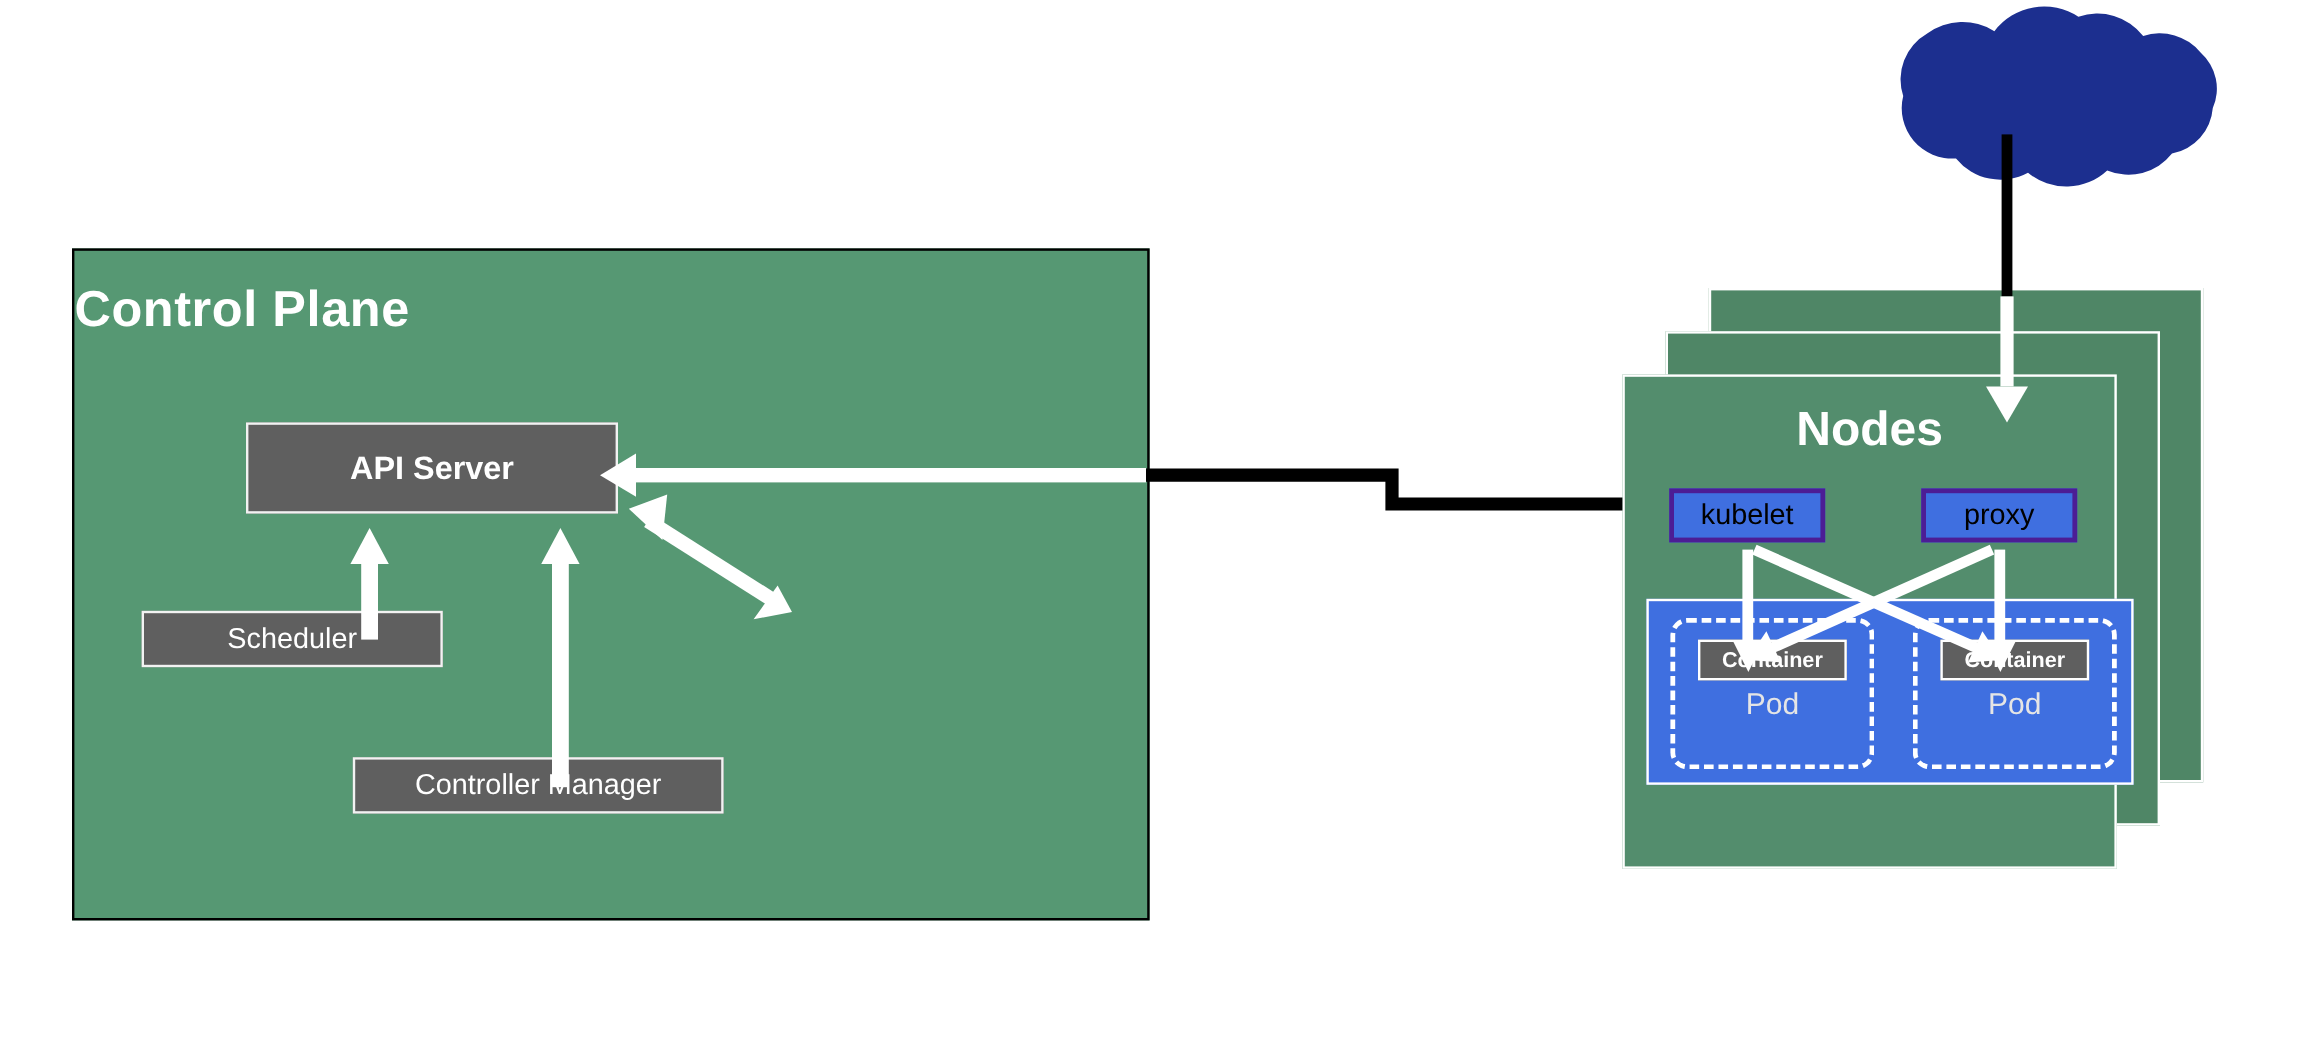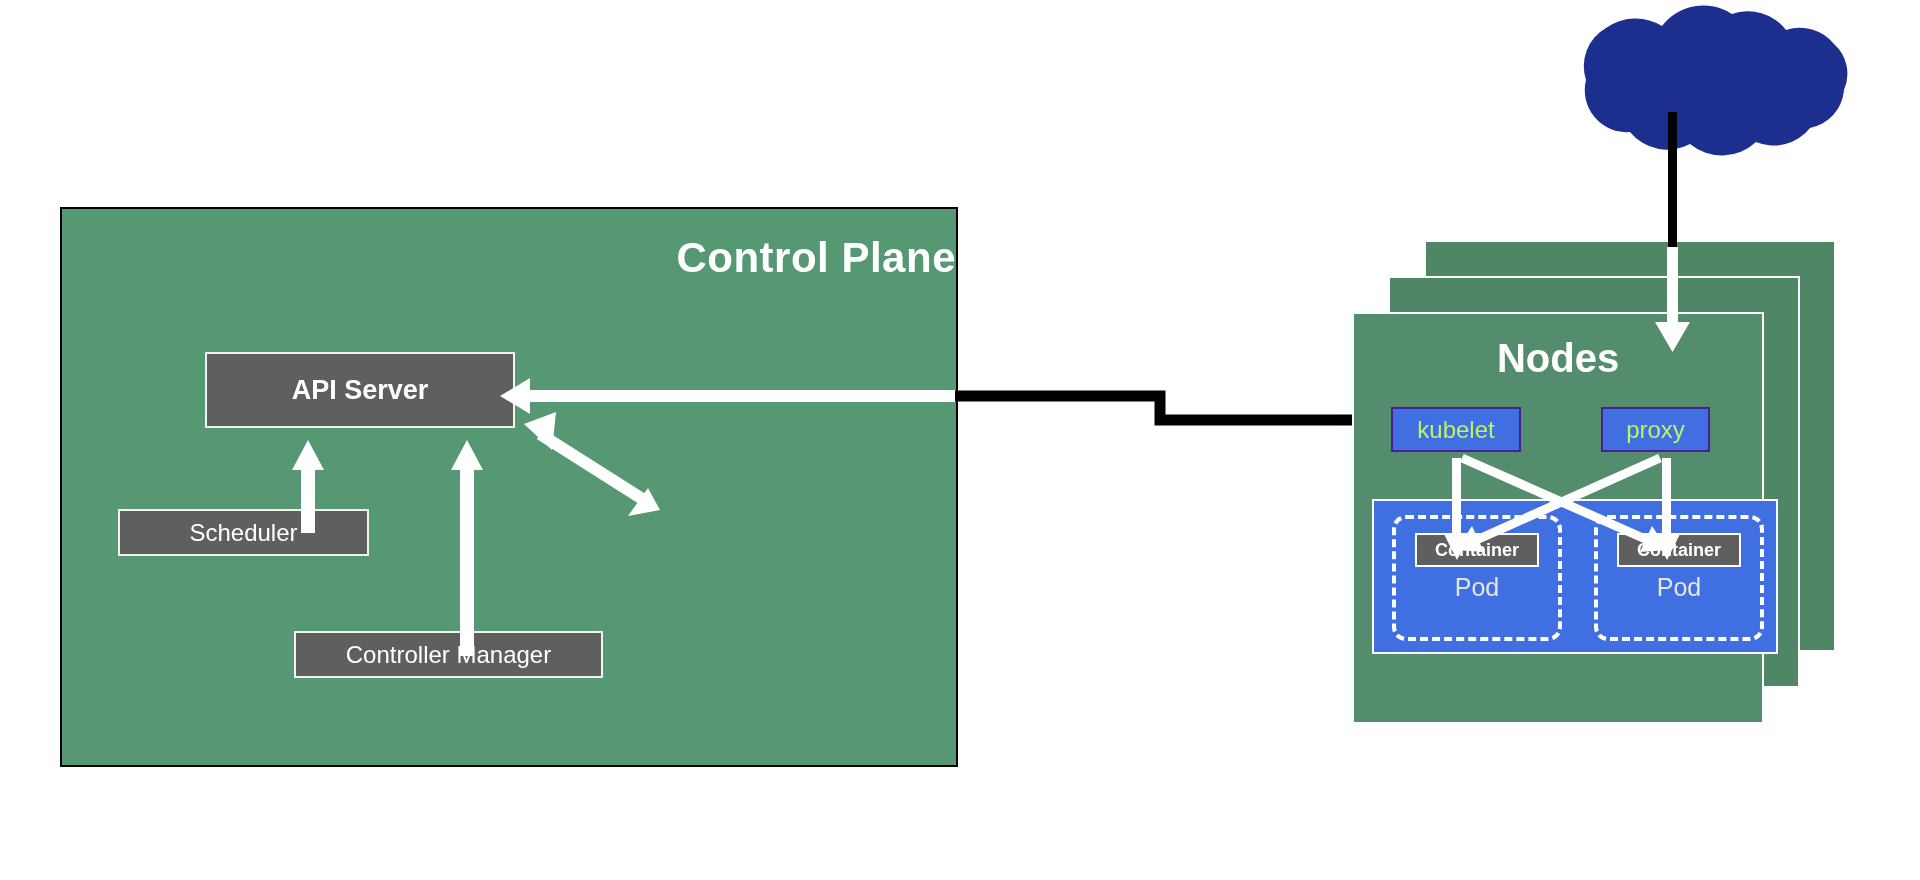--- a/index.html
+++ b/index.html
@@ -26,21 +26,21 @@
     height: 560px;
     background: #569873;
     border: 2px solid #000000;
     box-sizing: border-box;
   }
   .cp-title {
     position: absolute;
     left: 0;
     top: 25px;
     width: 100%;
-    text-align: right;
+    text-align: left;
     color: #ffffff;
     font-size: 42px;
     font-weight: bold;
     letter-spacing: 0.5px;
   }
 
   
   .gbox {
     position: absolute;
     background: #5f5f5f;
@@ -115,29 +115,29 @@
     width: 100%;
     text-align: center;
     color: #ffffff;
     font-size: 40px;
     font-weight: bold;
   }
 
   .bbox {
     position: absolute;
     background: #3f6fe0;
-    border: 2px solid #4c1d95;
-    box-sizing: border-box;
-    color: #bef264;
+    border: 4px solid #4c1d95;
+    box-sizing: border-box;
+    color: #000000;
     display: flex;
     align-items: center;
     justify-content: center;
   }
   .kubelet { left: 37px; top: 93px; width: 130px; height: 45px; font-size: 24px; }
-  .proxy   { left: 247px; top: 93px; width: 109px; height: 45px; font-size: 24px; }
+  .proxy   { left: 247px; top: 93px; width: 130px; height: 45px; font-size: 24px; }
 
   .pod-area {
     position: absolute;
     left: 18px;
     top: 185px;
     width: 406px;
     height: 155px;
     background: #3f6fe0;
     border: 2px solid #ffffff;
     box-sizing: border-box;

